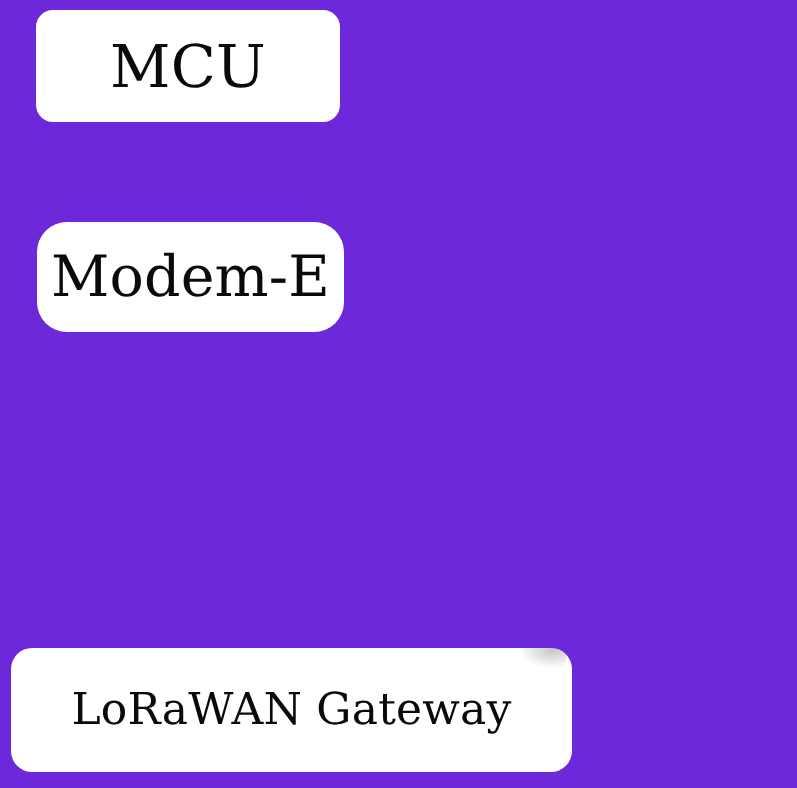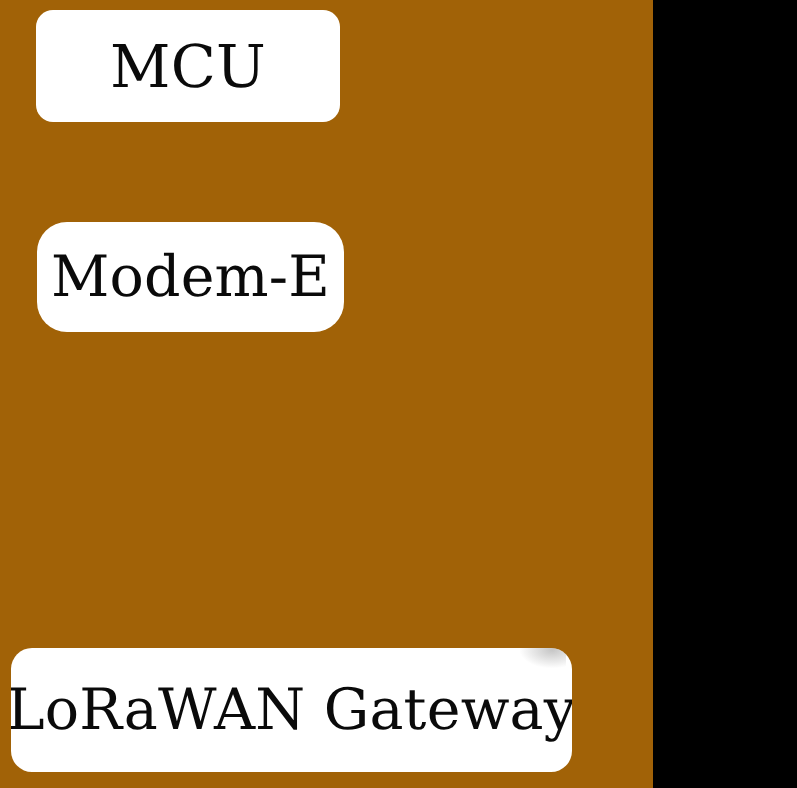--- a/index.html
+++ b/index.html
@@ -9,23 +9,23 @@
     background: #000000;
   }
   body {
     width: 797px;
     height: 788px;
     overflow: hidden;
     font-family: "DejaVu Serif", "Liberation Serif", serif;
   }
   #diagram-canvas {
     position: relative;
-    width: 653px;
+    width: 797px;
     height: 788px;
-    background: #a16207;
+    background: #6d28d9;
   }
   .node-box {
     position: absolute;
     background: #ffffff;
     display: flex;
     align-items: center;
     justify-content: center;
     box-sizing: border-box;
     overflow: hidden;
   }
@@ -65,21 +65,21 @@
 
   
   #node-lorawan-gateway {
     left: 11px;
     top: 648px;
     width: 561px;
     height: 124px;
     border-radius: 21px;
   }
   #node-lorawan-gateway .node-label {
-    font-size: 57px;
+    font-size: 44px;
   }
   
   #gateway-corner-artifact {
     position: absolute;
     right: 6px;
     top: 0px;
     width: 46px;
     height: 20px;
     background: radial-gradient(ellipse at 70% 10%, rgba(150,150,150,0.55) 0%, rgba(255,255,255,0) 72%);
     pointer-events: none;

